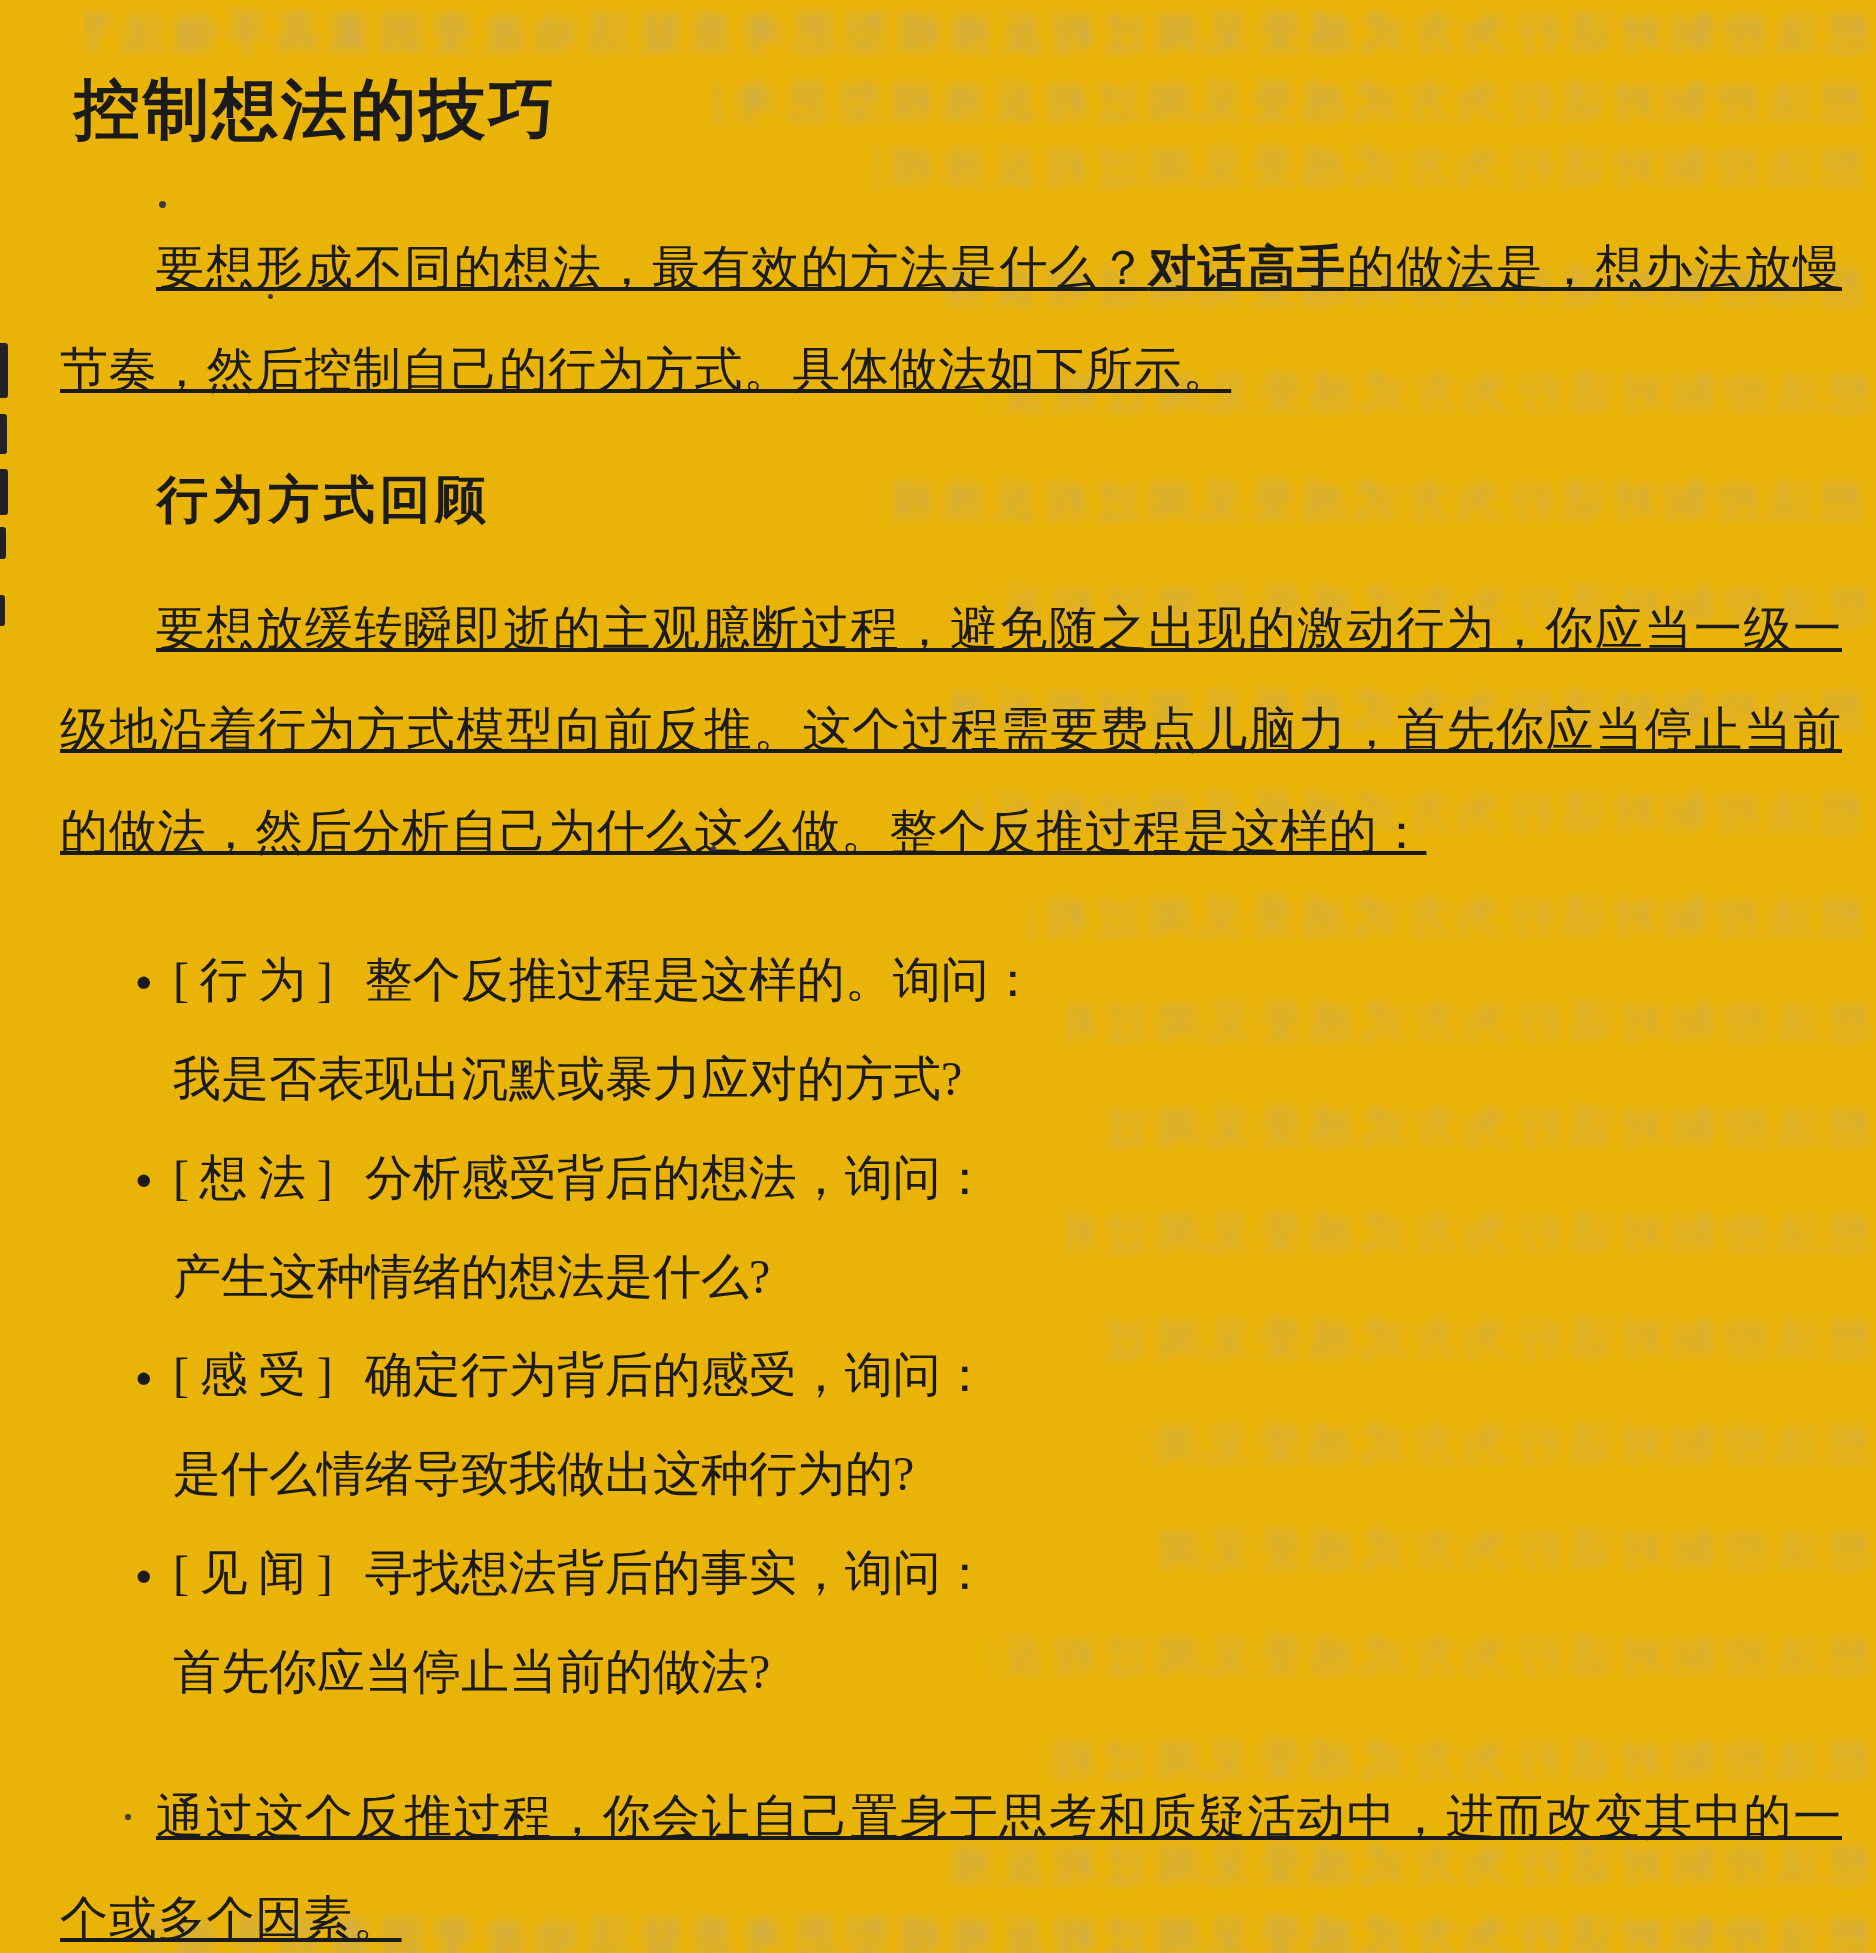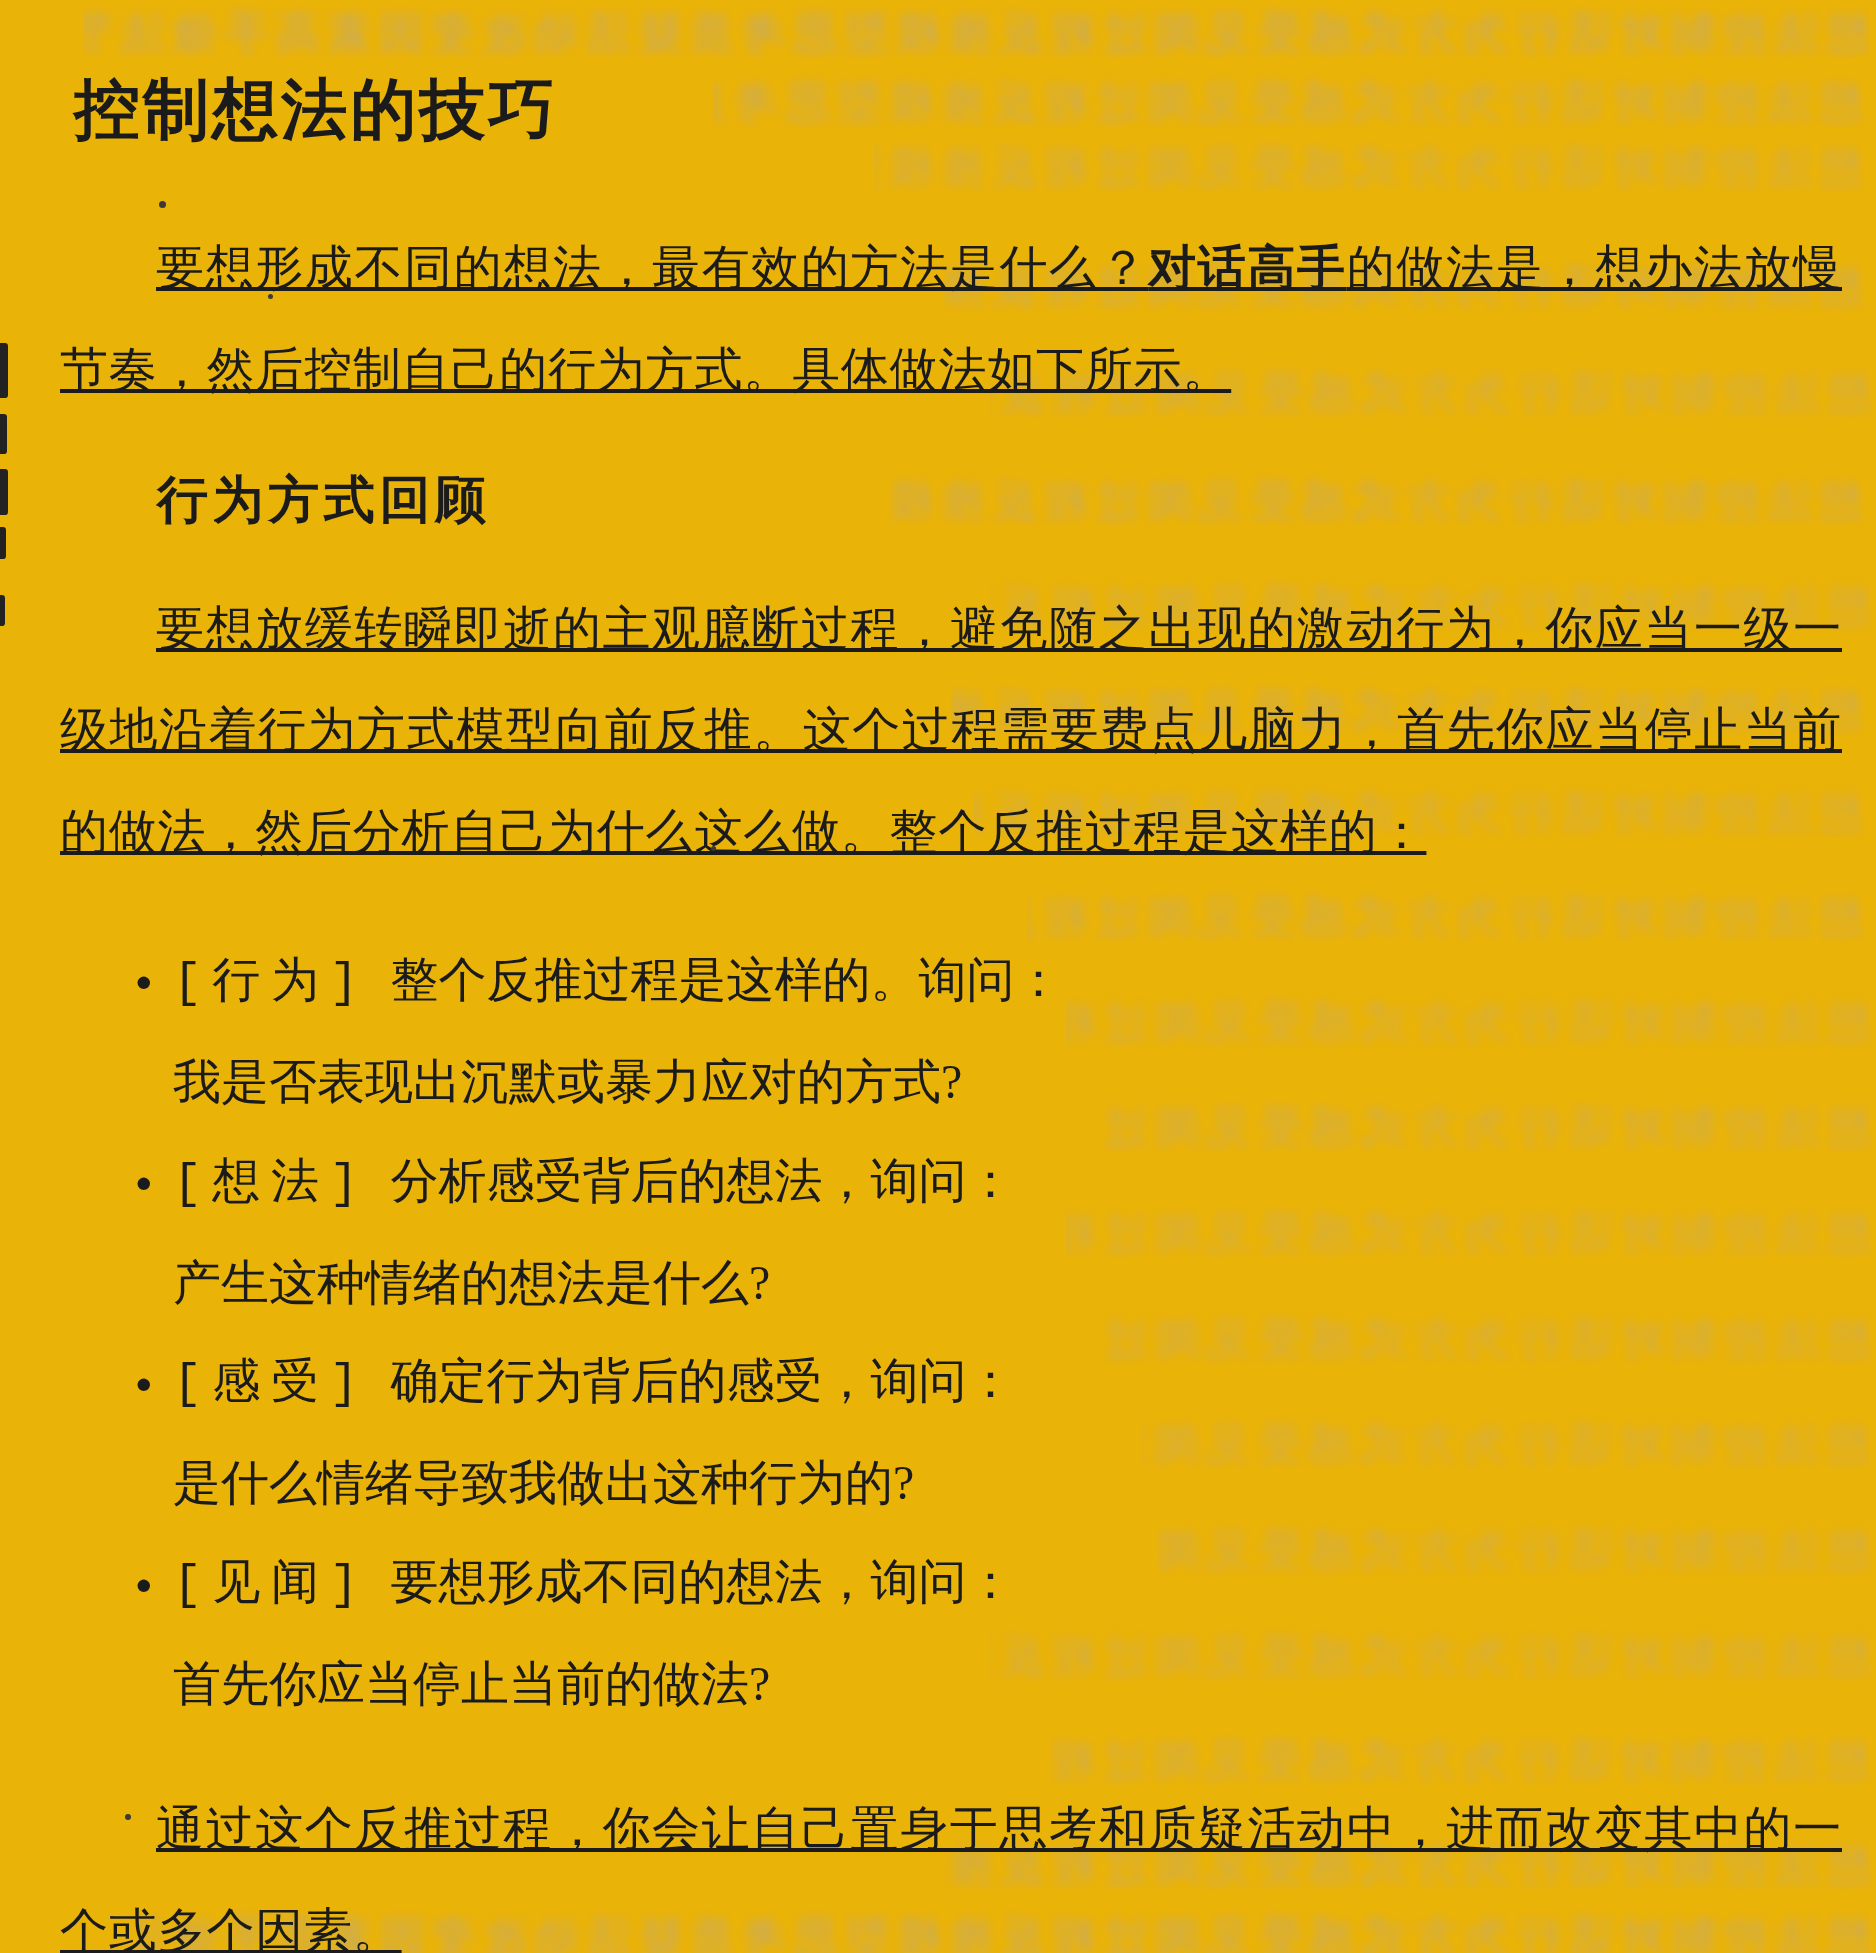--- a/index.html
+++ b/index.html
@@ -48,21 +48,21 @@
   }
   .para-body{margin-top:48px;}
   .bullets{margin:21.5px 0 0 75px;}
   .bullet{line-height:2.06;}
   .b1 .dot{
     display:inline-block;
     width:38px;
     font-size:29px;
     vertical-align:4.6px;
   }
-  .b1 .label{letter-spacing:0.22em;margin-right:0.45em;font-family:Liberation Mono, monospace;}
+  .b1 .label{letter-spacing:0.22em;margin-right:0.45em;}
   .b2{padding-left:38px;}
   .para-closing{margin-top:44px;}
 
   
   .band{
     position:absolute;z-index:1;height:54px;overflow:hidden;pointer-events:none;
   }
   .band span{
     display:block;
     transform:scaleX(-1);
@@ -104,21 +104,21 @@
     <div class="b1"><span class="dot">●</span><span class="label">[想法]</span><span class="lead">分析感受背后的想法，询问：</span></div>
     <div class="b2">产生这种情绪的想法是什么?</div>
   </div>
 
   <div class="bullet">
     <div class="b1"><span class="dot">●</span><span class="label">[感受]</span><span class="lead">确定行为背后的感受，询问：</span></div>
     <div class="b2">是什么情绪导致我做出这种行为的?</div>
   </div>
 
   <div class="bullet">
-    <div class="b1"><span class="dot">●</span><span class="label">[见闻]</span><span class="lead">要想形成不同的想法，询问：</span></div>
+    <div class="b1"><span class="dot">●</span><span class="label">[见闻]</span><span class="lead">寻找想法背后的事实，询问：</span></div>
     <div class="b2">首先你应当停止当前的做法?</div>
   </div>
 </div>
 
     <p class="para para-closing">通过这个反推过程，你会让自己置身于思考和质疑活动中，进而改变其中的一个或多个因素。</p>
 
   </div>
 
 <div class="band" style="left: 84px; top: 3.8px; width: 1786px; opacity: 0.45;">
       <span style="color: rgb(154, 160, 216);">想法控制对话行为方式感受见闻过程反推模型思考质疑活动改变因素高手做法节奏放慢想法控制对话行为方式感受见闻过程反推模型思考质疑活动改变因素高手做法节奏放慢想法控制对话行为方式感受见闻过程反推模型思考质疑活动改变因素高手做法节奏放慢</span>

